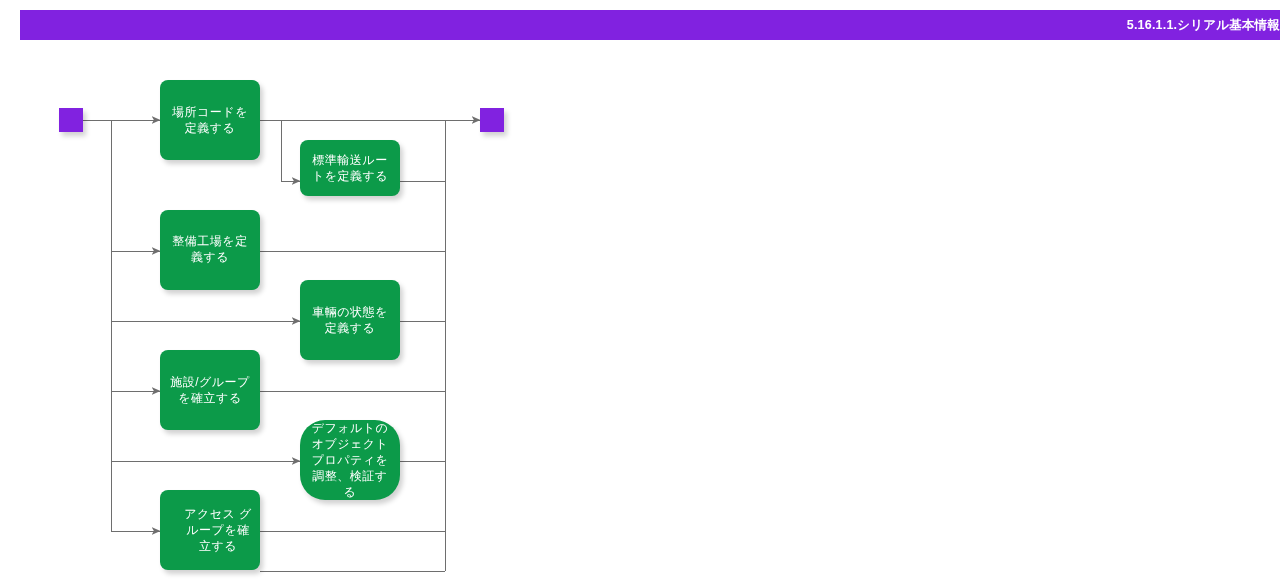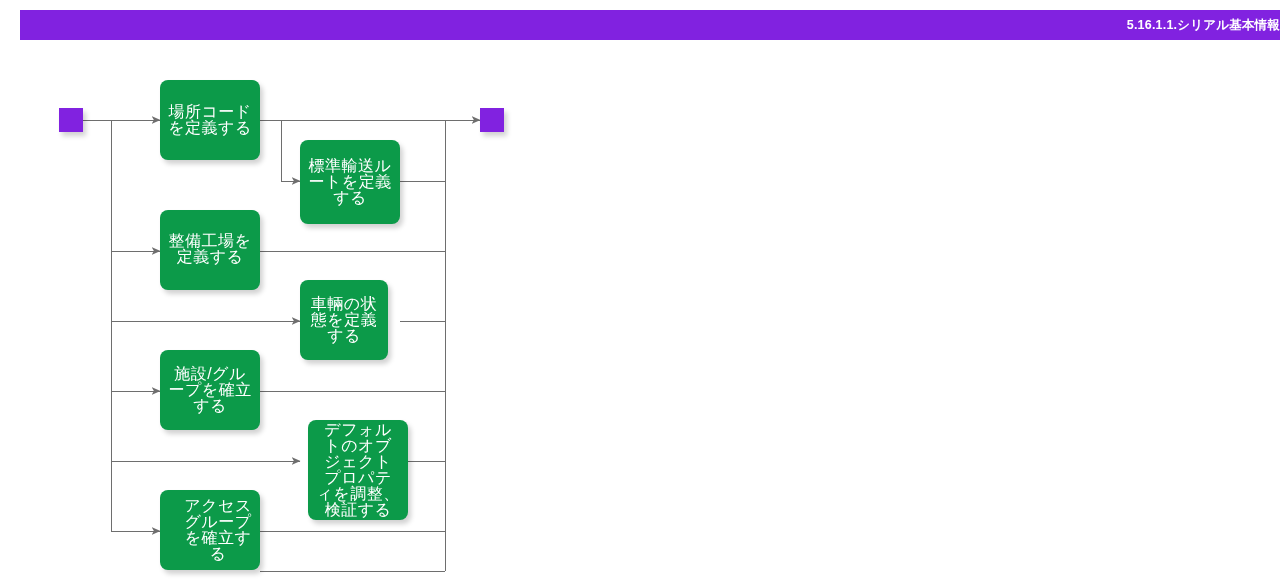--- a/index.html
+++ b/index.html
@@ -57,21 +57,21 @@
   .node {
     position: absolute;
     box-sizing: border-box;
     border-radius: 8px;
     background: #0c9a49;
     color: #ffffff;
     display: flex;
     align-items: center;
     justify-content: center;
     text-align: center;
-    font-size: 16px;
+    font-size: 12px;
     line-height: 16px;
     padding: 4px 8px;
     box-shadow: 3px 4px 5px rgba(0,0,0,0.18);
     letter-spacing: 0.5px;
   }
   .node .node-label {
     display: block;
     width: 100%;
     word-break: break-all;
   }
@@ -126,37 +126,37 @@
     </g>
   </svg>
 
   <div class="terminal" style="left:59px; top:68px;"></div>
   <div class="terminal" style="left:480px; top:68px;"></div>
 
   <div class="node" style="left:160px; top:40px;  width:100px; height:80px;">
     <span class="node-label">場所コードを定義する</span>
   </div>
 
-  <div class="node" style="left:300px; top:100px; width:100px; height:84px;">
+  <div class="node" style="left:300px; top:100px; width:100px; height:56px;">
     <span class="node-label">標準輸送ルートを定義する</span>
   </div>
 
   <div class="node" style="left:160px; top:170px; width:100px; height:80px;font-family:Liberation Mono, monospace;">
     <span class="node-label">整備工場を定義する</span>
   </div>
 
-  <div class="node" style="left:300px; top:240px; width:88px; height:80px;">
+  <div class="node" style="left:300px; top:240px; width:100px; height:80px;">
     <span class="node-label">車輛の状態を定義する</span>
   </div>
 
   <div class="node" style="left:160px; top:310px; width:100px; height:80px;">
     <span class="node-label">施設/グループを確立する</span>
   </div>
 
-  <div class="node" style="left:308px; top:380px; width:100px; height:100px;">
+  <div class="node" style="left:300px; top:380px; width:100px; height:80px;border-radius:25px;">
     <span class="node-label">デフォルトのオブジェクトプロパティを調整、検証する</span>
   </div>
 
   <div class="node" style="left:160px; top:450px; width:100px; height:80px;padding-left:24px;">
     <span class="node-label">アクセス グループを確立する</span>
   </div>
 
 </div>
 
 </body></html>

